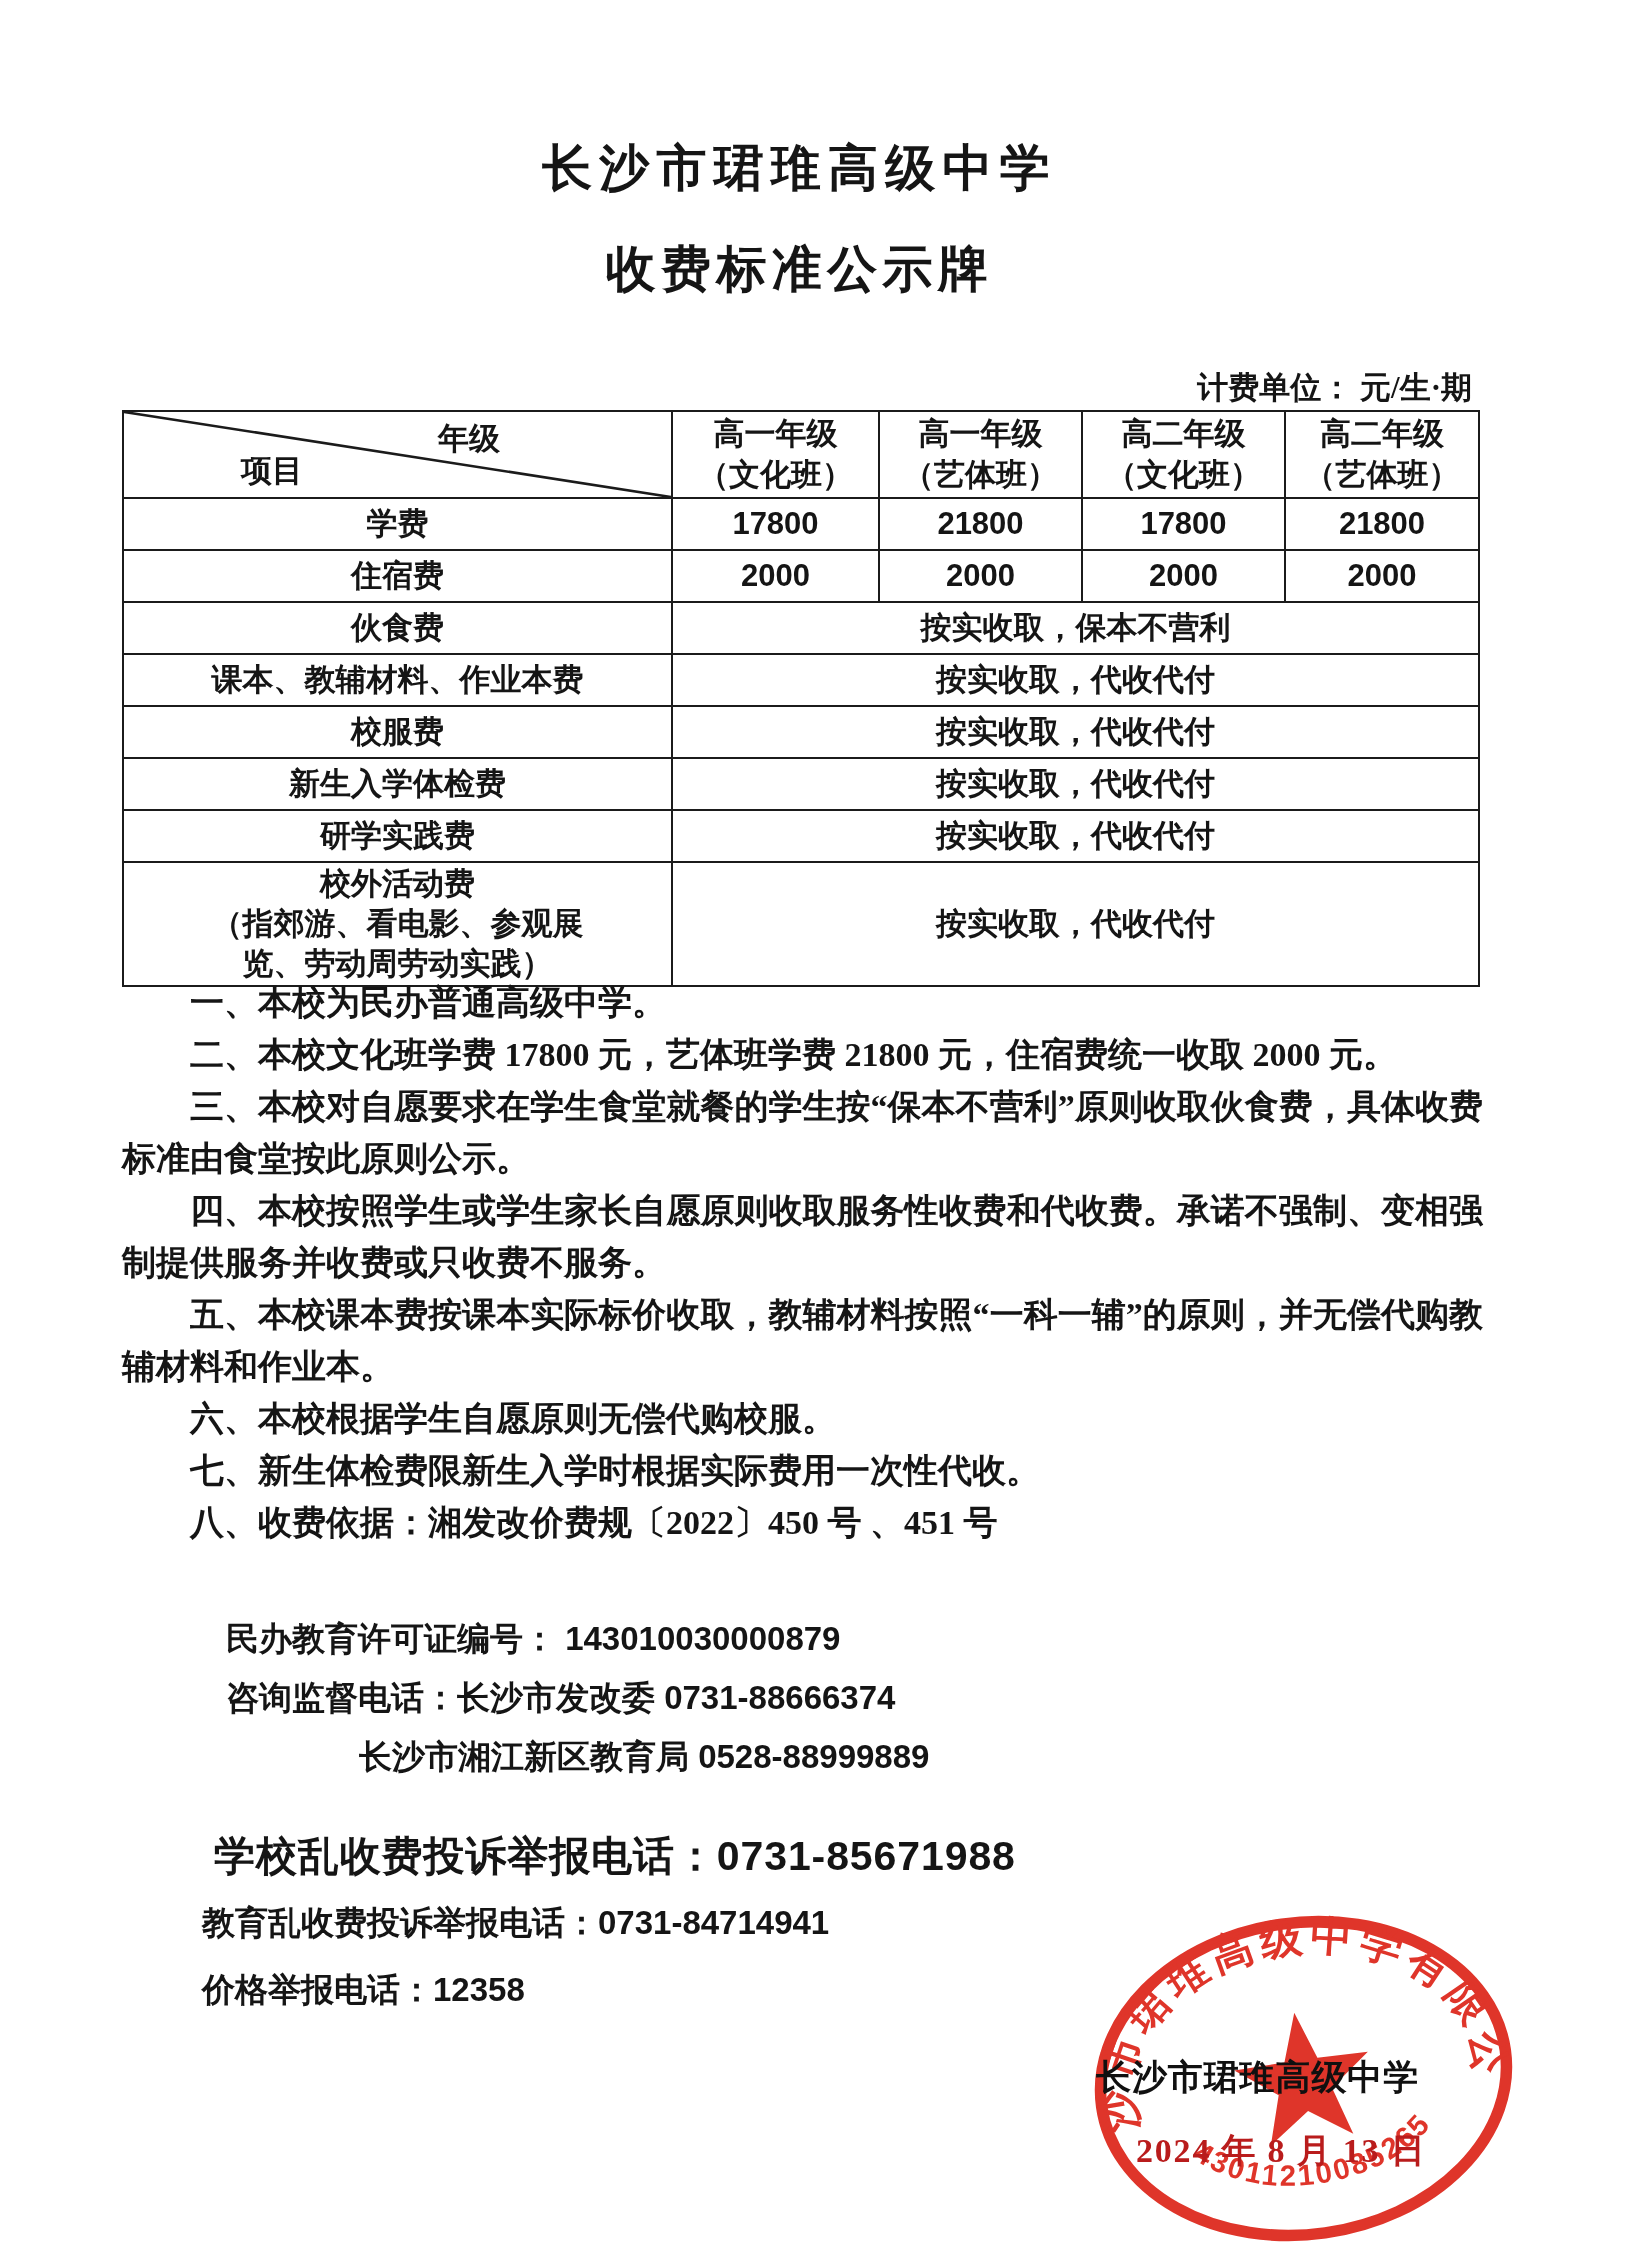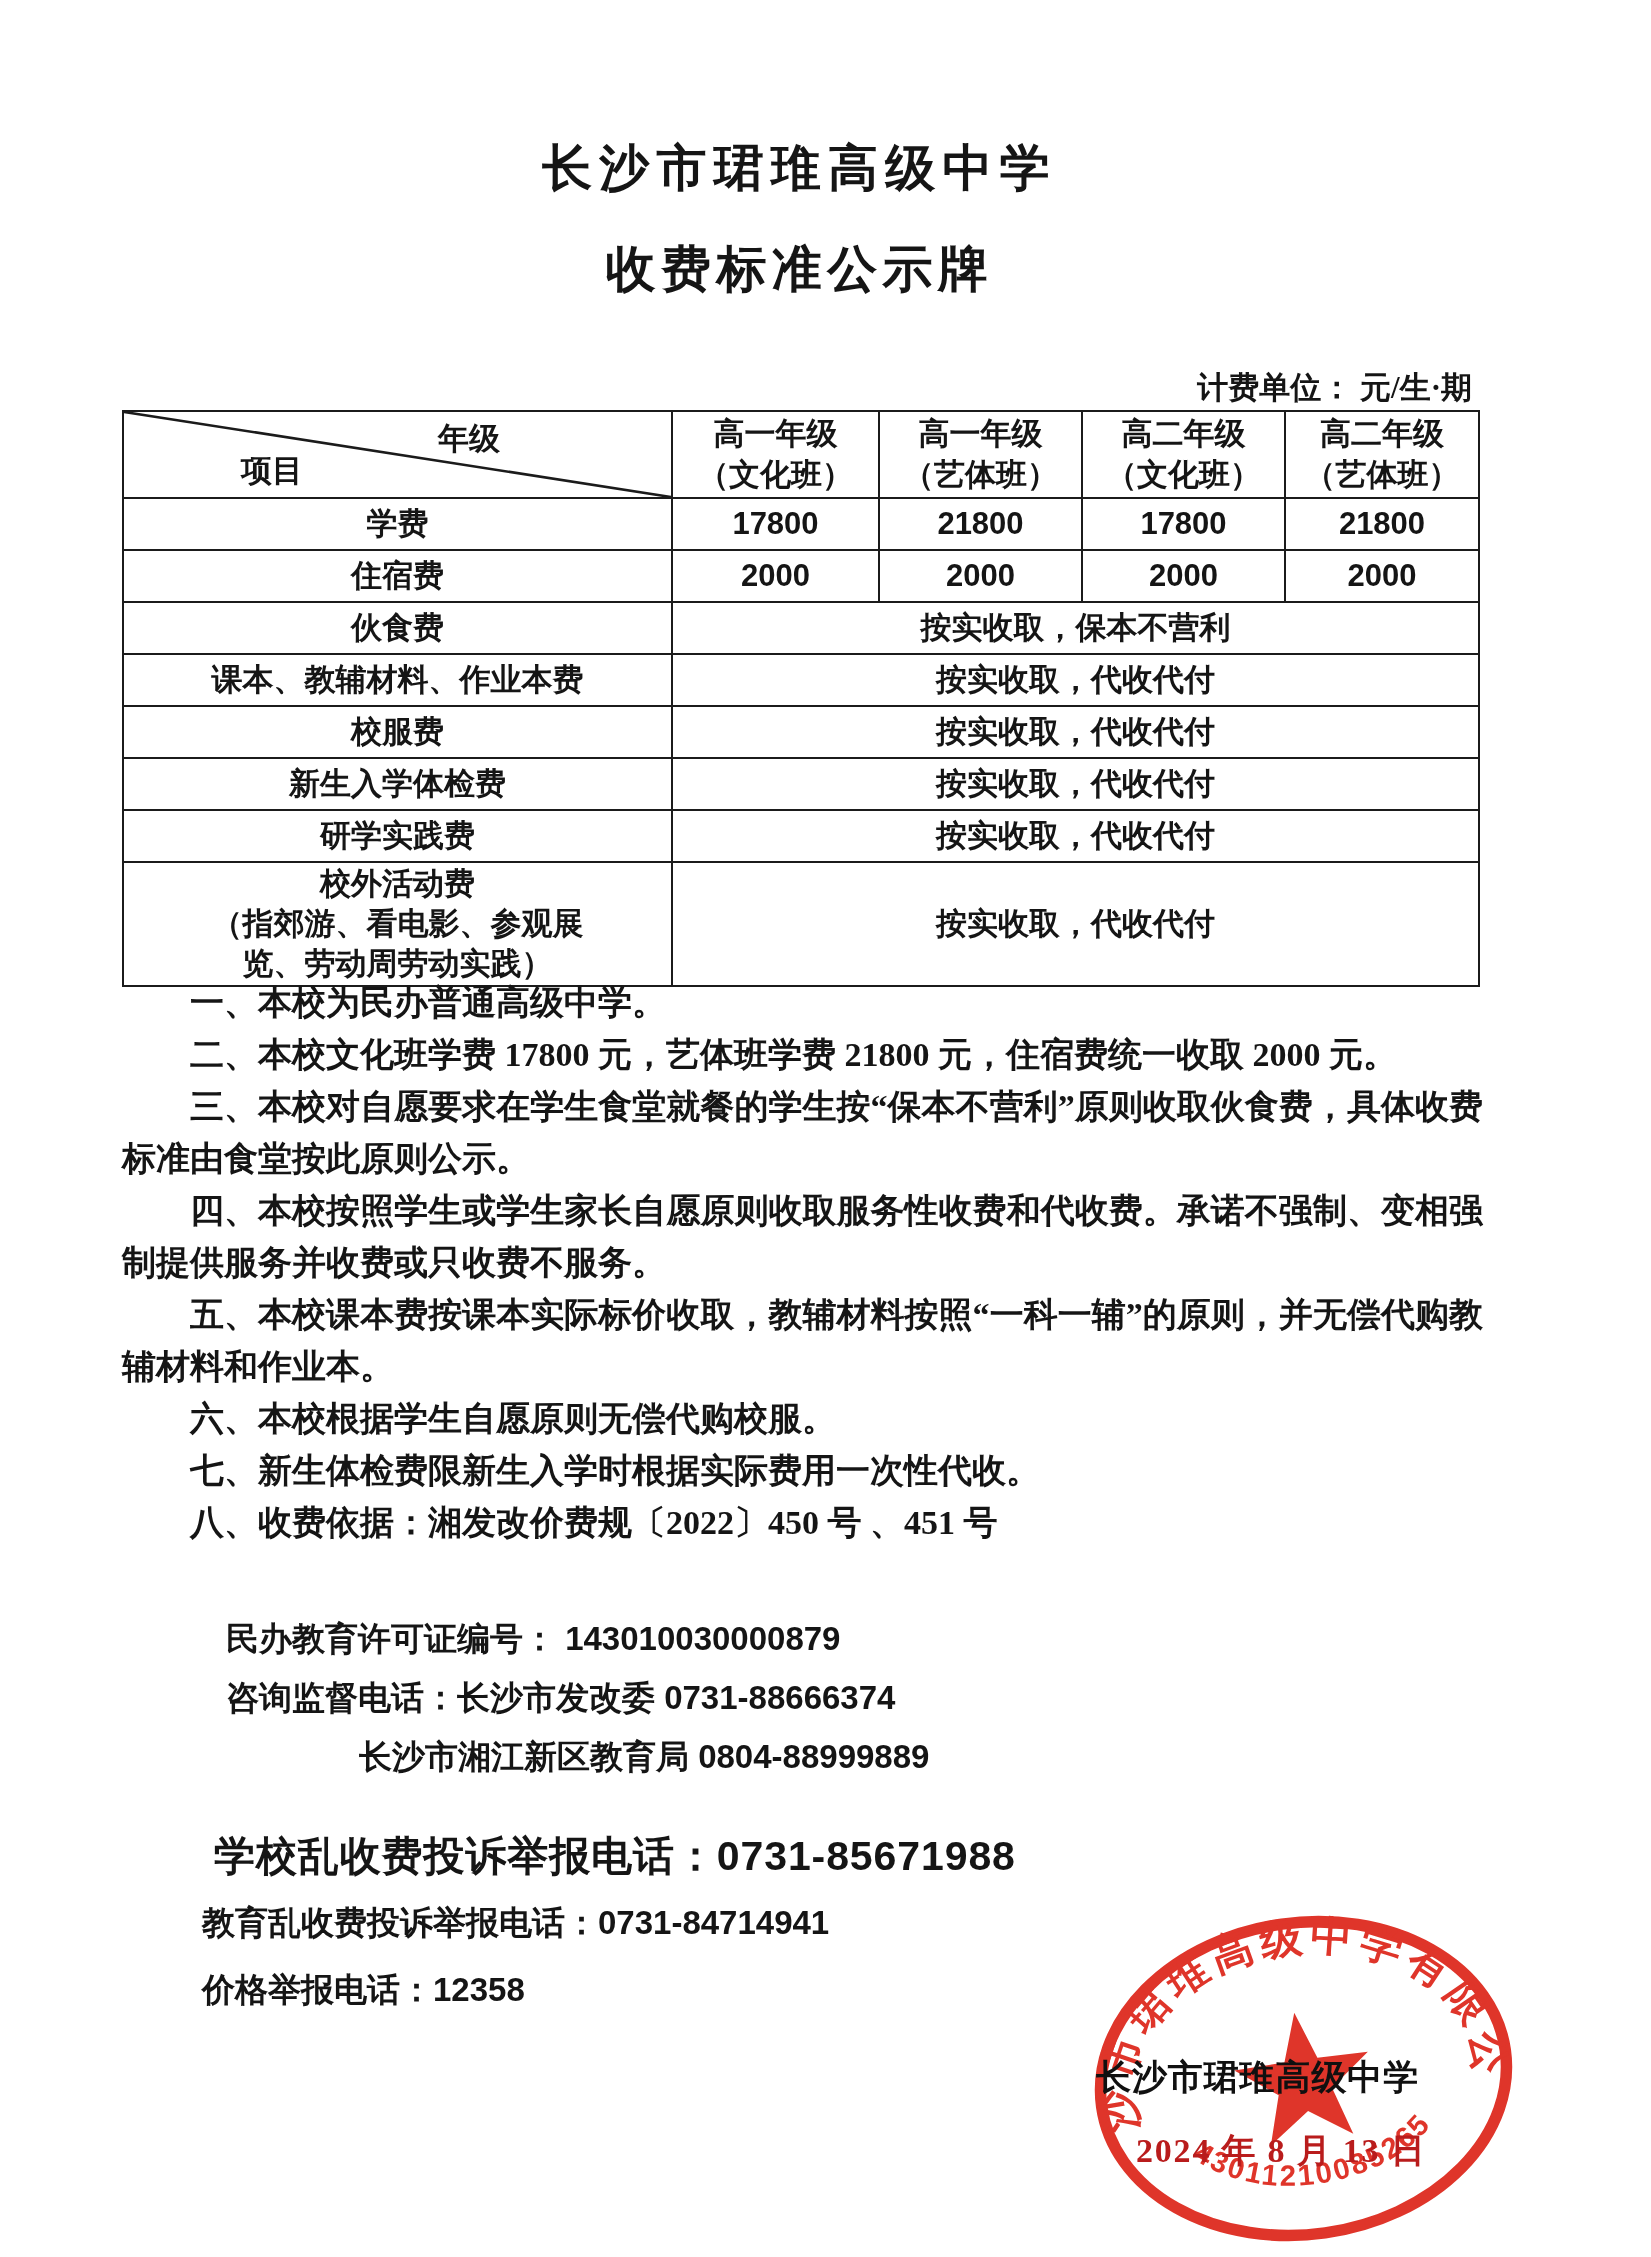--- a/index.html
+++ b/index.html
@@ -161,21 +161,21 @@
   <p>四、本校按照学生或学生家长自愿原则收取服务性收费和代收费。承诺不强制、变相强制提供服务并收费或只收费不服务。</p>
   <p>五、本校课本费按课本实际标价收取，教辅材料按照“一科一辅”的原则，并无偿代购教辅材料和作业本。</p>
   <p>六、本校根据学生自愿原则无偿代购校服。</p>
   <p>七、新生体检费限新生入学时根据实际费用一次性代收。</p>
   <p>八、收费依据：湘发改价费规〔2022〕450 号 、451 号</p>
 </div>
 
 <div class="license-block">
   <div class="phone-num">民办教育许可证编号：  143010030000879</div>
   <div class="phone-num">咨询监督电话：长沙市发改委 0731-88666374</div>
-  <div class="indent2 phone-num">长沙市湘江新区教育局  0804-88999889</div>
+  <div class="indent2 phone-num">长沙市湘江新区教育局  0528-88999889</div>
 </div>
 
 <div class="hotline-school phone-num">学校乱收费投诉举报电话：0731-85671988</div>
 <div class="hotline-edu phone-num">教育乱收费投诉举报电话：0731-84714941</div>
 <div class="hotline-price phone-num">价格举报电话：12358</div>
 
 <div class="stamp-wrap">
   <svg viewBox="0 0 500 400">
     <ellipse cx="250" cy="200" rx="230" ry="176" fill="none" stroke="#dd2418" stroke-width="13"></ellipse>
     <polygon fill="#dd2418" points="250,125 231.2,179.1 173.9,180.3 219.6,214.9 203,269.7 250,237 297,269.7 280.4,214.9 326.1,180.3 268.8,179.1"></polygon>

